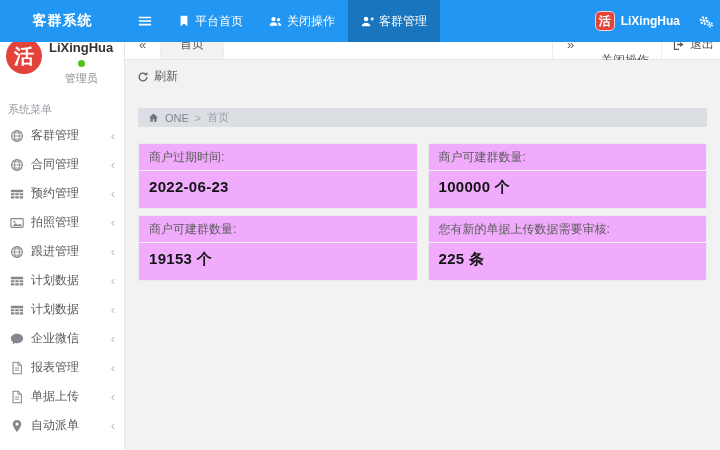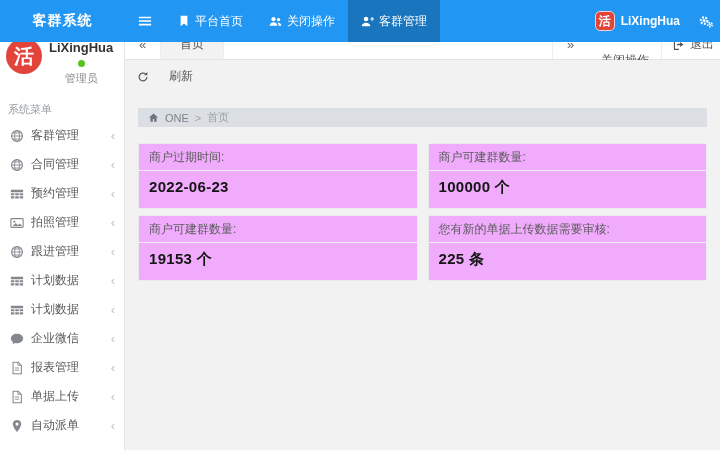--- a/index.html
+++ b/index.html
@@ -48,21 +48,21 @@
   .tb-arrow { width:36px; border-right:1px solid #ededed; color:#666; font-size:13px; }
   .tb-arrow.right { border-right:none; border-left:1px solid #ededed; }
   .tab { padding:0 19px; background:#f2f2f2; border-right:1px solid #ededed; color:#4d4d4d; }
   .tb-spacer { flex:1; }
   .tb-ops { padding:0 12px; border-left:1px solid #ededed;margin-top:30px; }
   .tb-logout { padding:0 6px 0 10px; border-left:1px solid #ededed; gap:5px; color:#555; }
 
   .content { position:absolute; top:30px; left:0; right:0; bottom:0; background:#f2f2f2; overflow:hidden; }
   .refresh-row { display:flex; align-items:center; gap:5px; padding:8px 0 7px 12px;
     font-size:12px; color:#595959; }
-  .refresh-link { display:flex; align-items:center; gap:20px; cursor:pointer; }
+  .refresh-link { display:flex; align-items:center; gap:5px; cursor:pointer; }
   .breadcrumb { margin:16px 13px; height:19px; background:#dbdfe4; display:flex; align-items:center;
     padding:0 10px; gap:6px; font-size:11px; color:#7b838c; border-radius:1px; }
   .bc-home { color:#6d747d; }
   .bc-sep { color:#a0a6ad; }
   .bc-current { color:#99a0a8; }
 
   .cards { margin:6px 13px 0 13px; display:grid; grid-template-columns:1fr 1fr; gap:6px 10px; }
   .card { background:#f0abfc; border:1px solid #e9ecef; border-radius:2px; }
   .card-header { padding:5px 10px 4px 10px; font-size:12px; color:#5c5c5c;
     border-bottom:1px solid #f0f0f0; }

